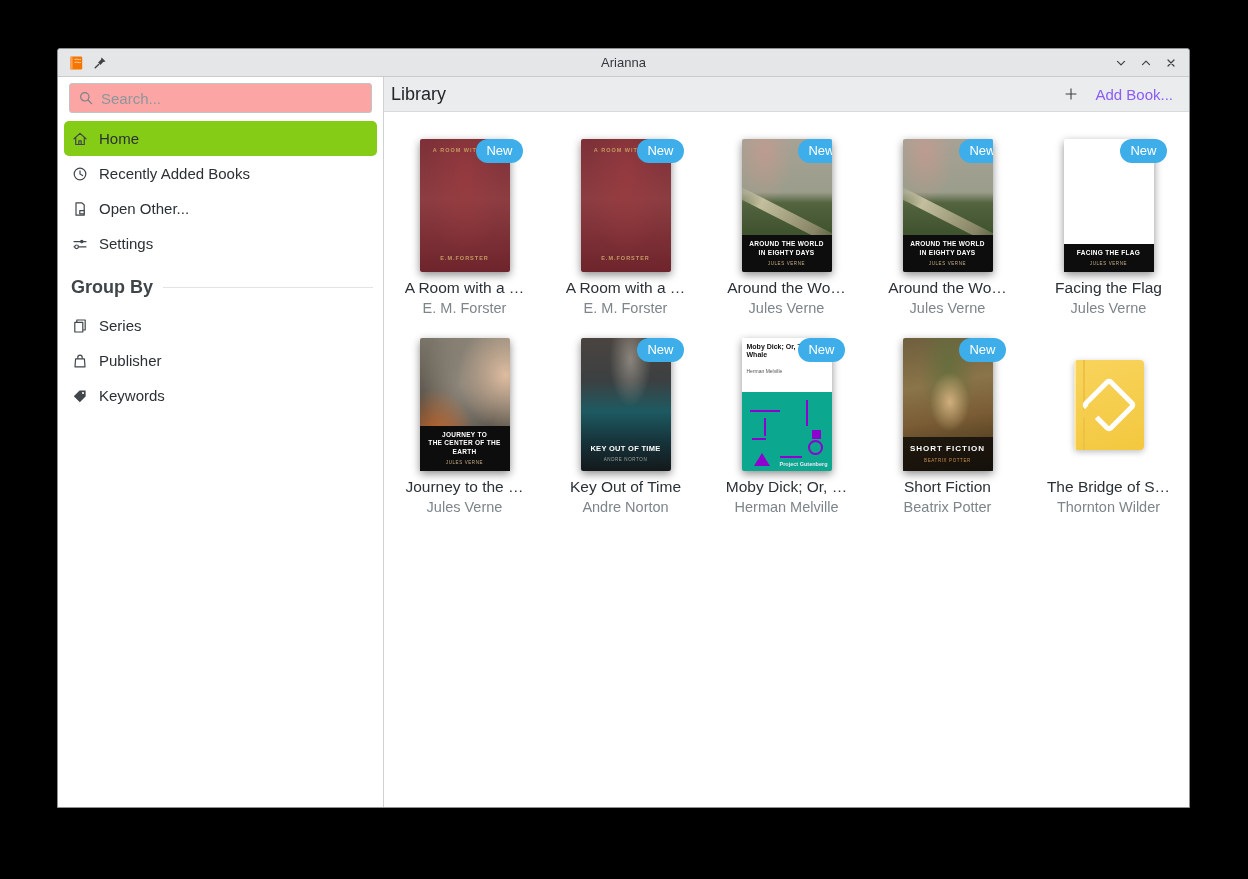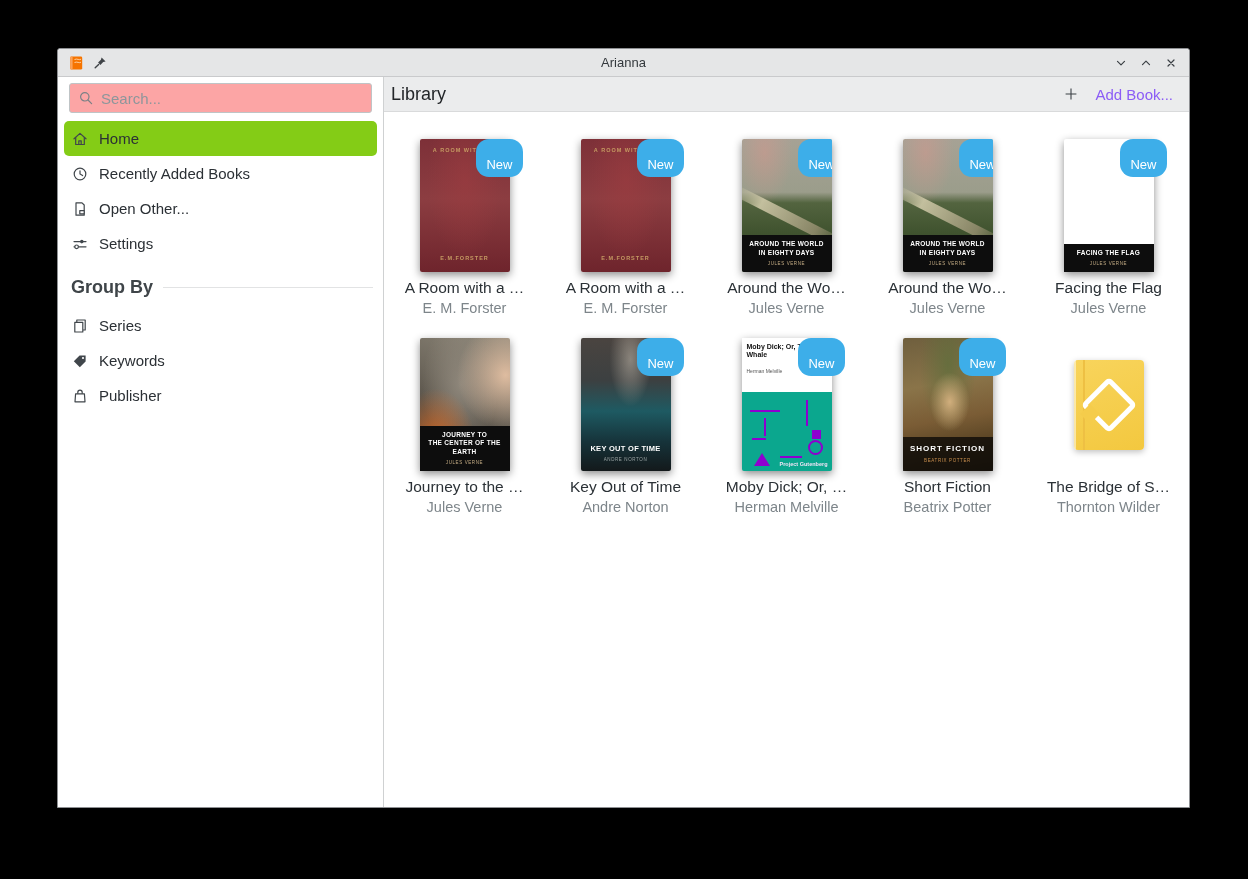--- a/index.html
+++ b/index.html
@@ -72,21 +72,21 @@
 
   .book-cell { display:flex; flex-direction:column; align-items:center; }
   .cover-area { height:133px; width:100%; display:flex; align-items:center; justify-content:center; position:relative; }
   .cover {
     position:relative; width:90px; height:133px; border-radius:2px;
     box-shadow:0 3px 8px rgba(0,0,0,.45);
   }
   .badge {
     position:absolute; top:0; right:-13px; z-index:5;
     background:#3daee9; color:#fff; font-size:13px; line-height:1;
-    padding:19px 10px 6px; border-radius:13px;
+    padding:5px 10px 6px; border-radius:13px;
   }
   .book-title { margin-top:7px; font-size:15.5px; color:#2b3136; max-width:158px; white-space:nowrap; }
   .book-author { margin-top:3px; font-size:14.5px; color:#7d858a; }
 
   
   .cover-top { position:absolute; top:8px; left:0; right:0; text-align:center;
     font-size:5.5px; font-weight:bold; letter-spacing:1px; color:#c59a62; z-index:2; }
   .cover-band { position:absolute; left:0; right:0; bottom:0; background:#0d0d0d;
     color:#fff; text-align:center; padding:5px 2px 6px; z-index:2; }
   .band-lines { font-size:6.5px; font-weight:bold; line-height:1.35; letter-spacing:.3px; }
@@ -272,36 +272,36 @@
                 <svg viewBox="0 0 18 18" fill="none" stroke="#40464b" stroke-width="1.2" stroke-linejoin="round">
                   <path d="M5.8 5.4 V3 H14.2 V13 H11.8"></path>
                   <rect x="3.8" y="5.4" width="8" height="9.6" fill="#fff"></rect>
                 </svg>
               </span>
     <span class="nav-label">Series</span>
   </li>
 
   <li class="nav-item">
     <span class="nav-icon icon-18">
+                <svg viewBox="0 0 18 18" fill="none" stroke="#40464b" stroke-width="1.2" stroke-linejoin="round">
+                  <path d="M4.6 6.8 H13.4 L14 14.8 H4 Z"></path>
+                  <path d="M6.8 6.8 V5.4 C6.8 4.1 7.8 3.2 9 3.2 C10.2 3.2 11.2 4.1 11.2 5.4 V6.8"></path>
+                </svg>
+              </span>
+    <span class="nav-label">Publisher</span>
+  </li>
+
+  <li class="nav-item">
+    <span class="nav-icon icon-18">
                 <svg viewBox="0 0 18 18">
                   <path d="M2.8 9.2 L8.6 3.4 H14.6 V9.4 L8.8 15.2 Z" fill="#40464b"></path>
                   <circle cx="12" cy="6" r="1.1" fill="#fff"></circle>
                 </svg>
               </span>
     <span class="nav-label">Keywords</span>
-  </li>
-
-  <li class="nav-item">
-    <span class="nav-icon icon-18">
-                <svg viewBox="0 0 18 18" fill="none" stroke="#40464b" stroke-width="1.2" stroke-linejoin="round">
-                  <path d="M4.6 6.8 H13.4 L14 14.8 H4 Z"></path>
-                  <path d="M6.8 6.8 V5.4 C6.8 4.1 7.8 3.2 9 3.2 C10.2 3.2 11.2 4.1 11.2 5.4 V6.8"></path>
-                </svg>
-              </span>
-    <span class="nav-label">Publisher</span>
   </li>
 </ul>
       </aside>
 
       <section class="content">
         <header class="page-header">
           <h1 class="page-title">Library</h1>
           <button class="add-book">
             <span class="icon-16">
               <svg viewBox="0 0 16 16">

